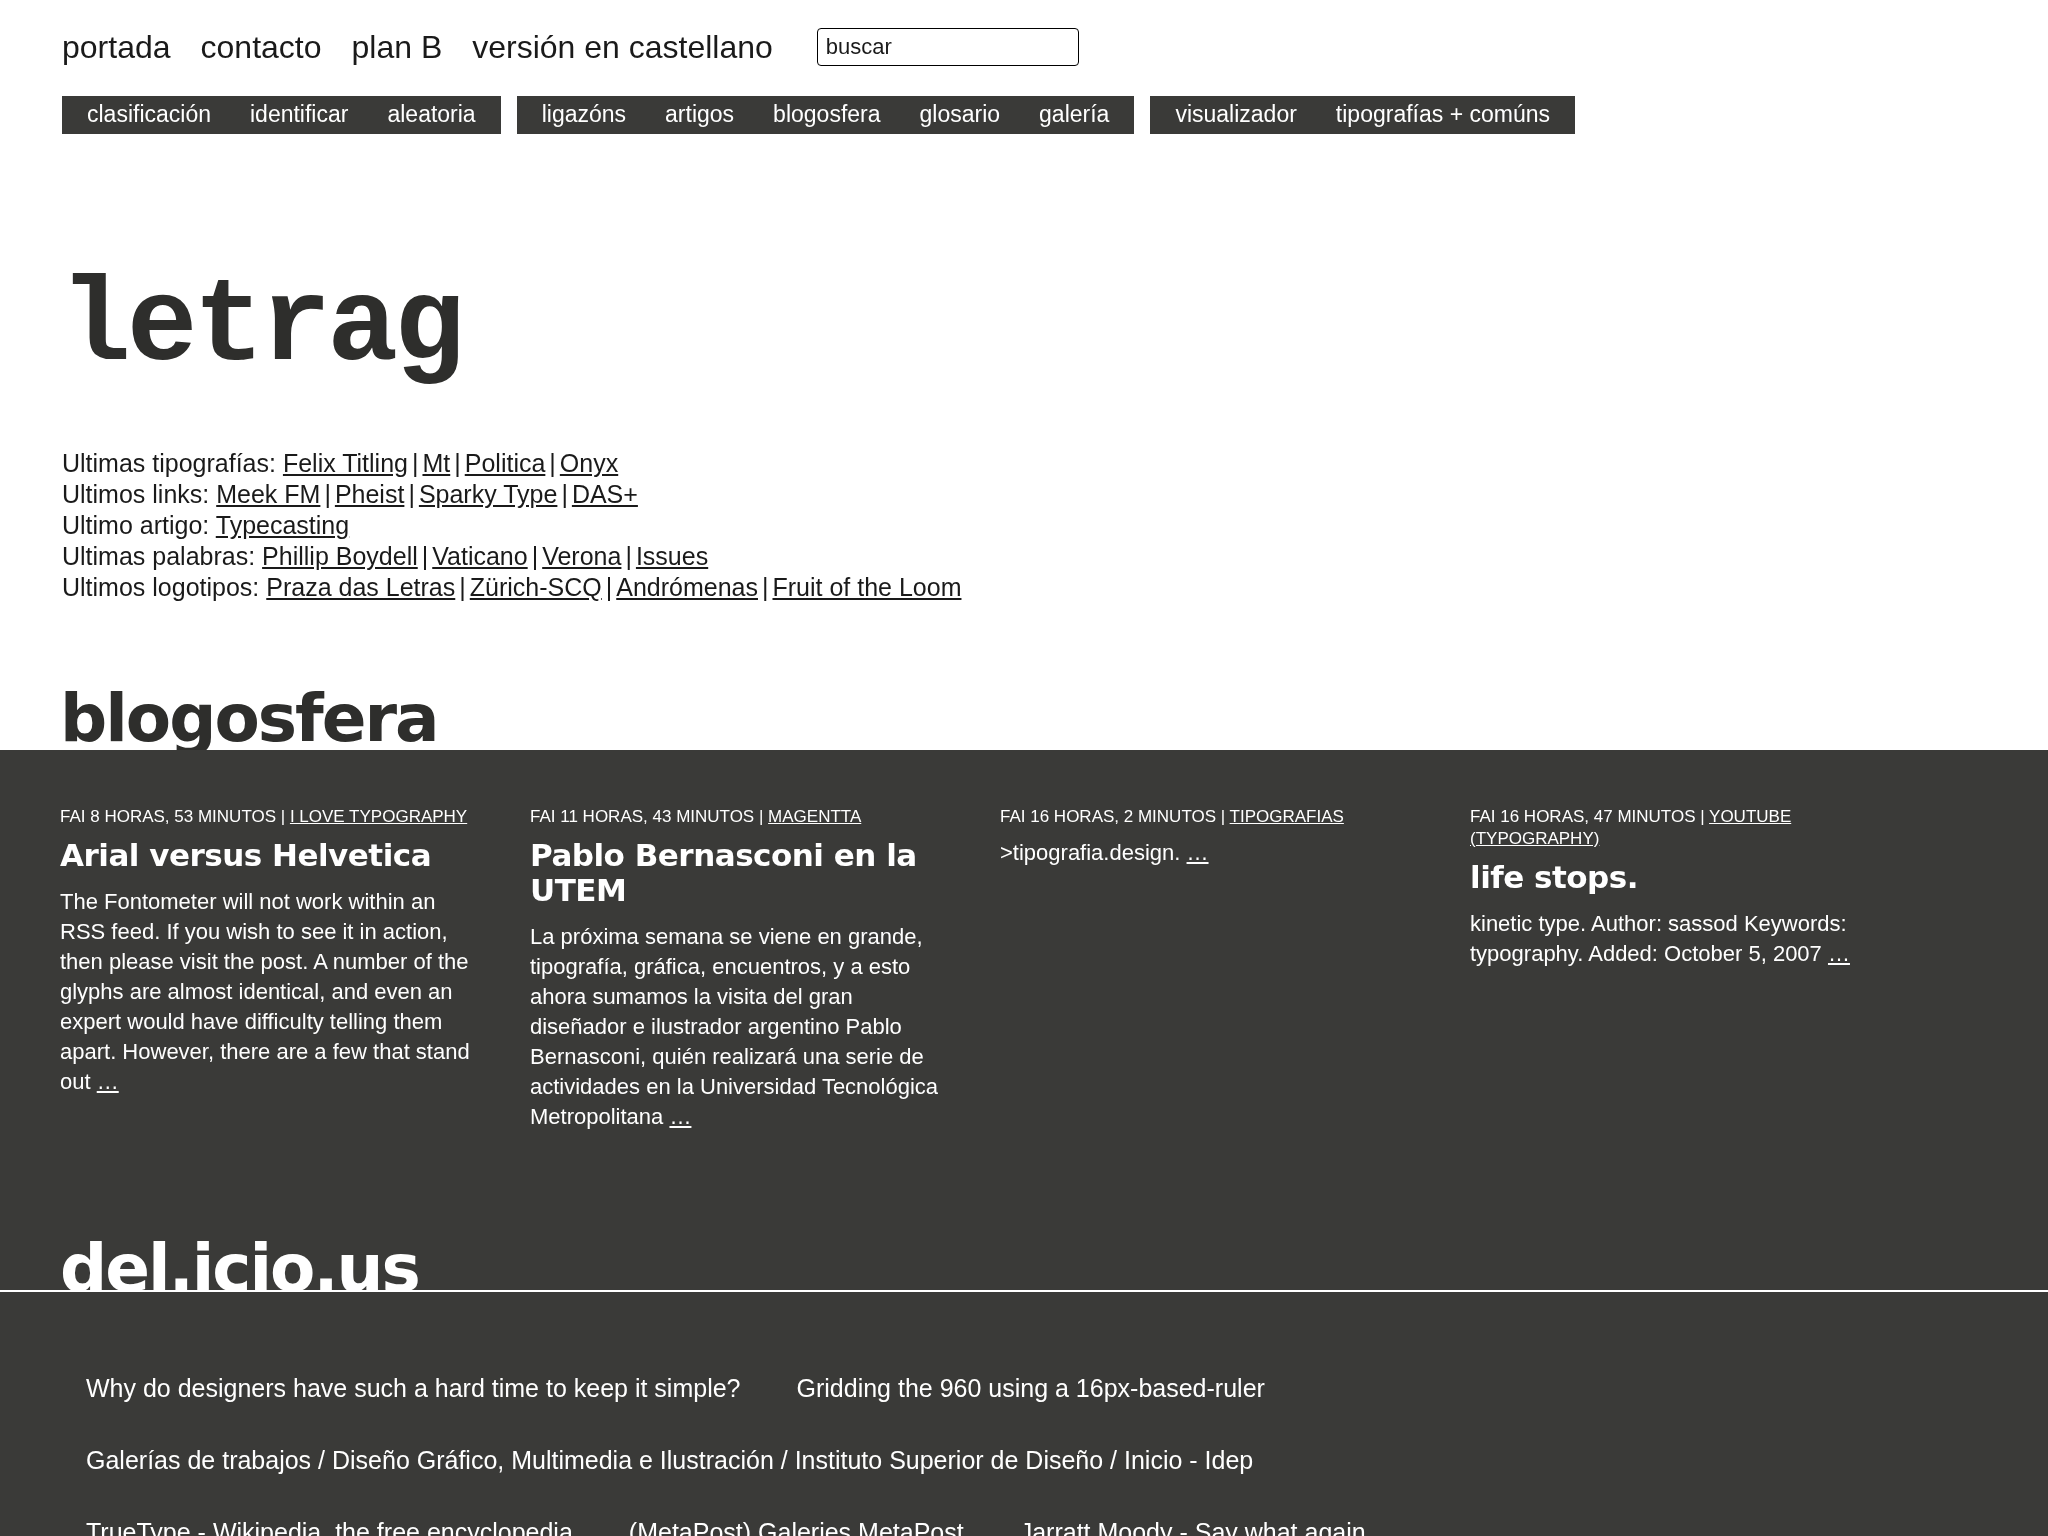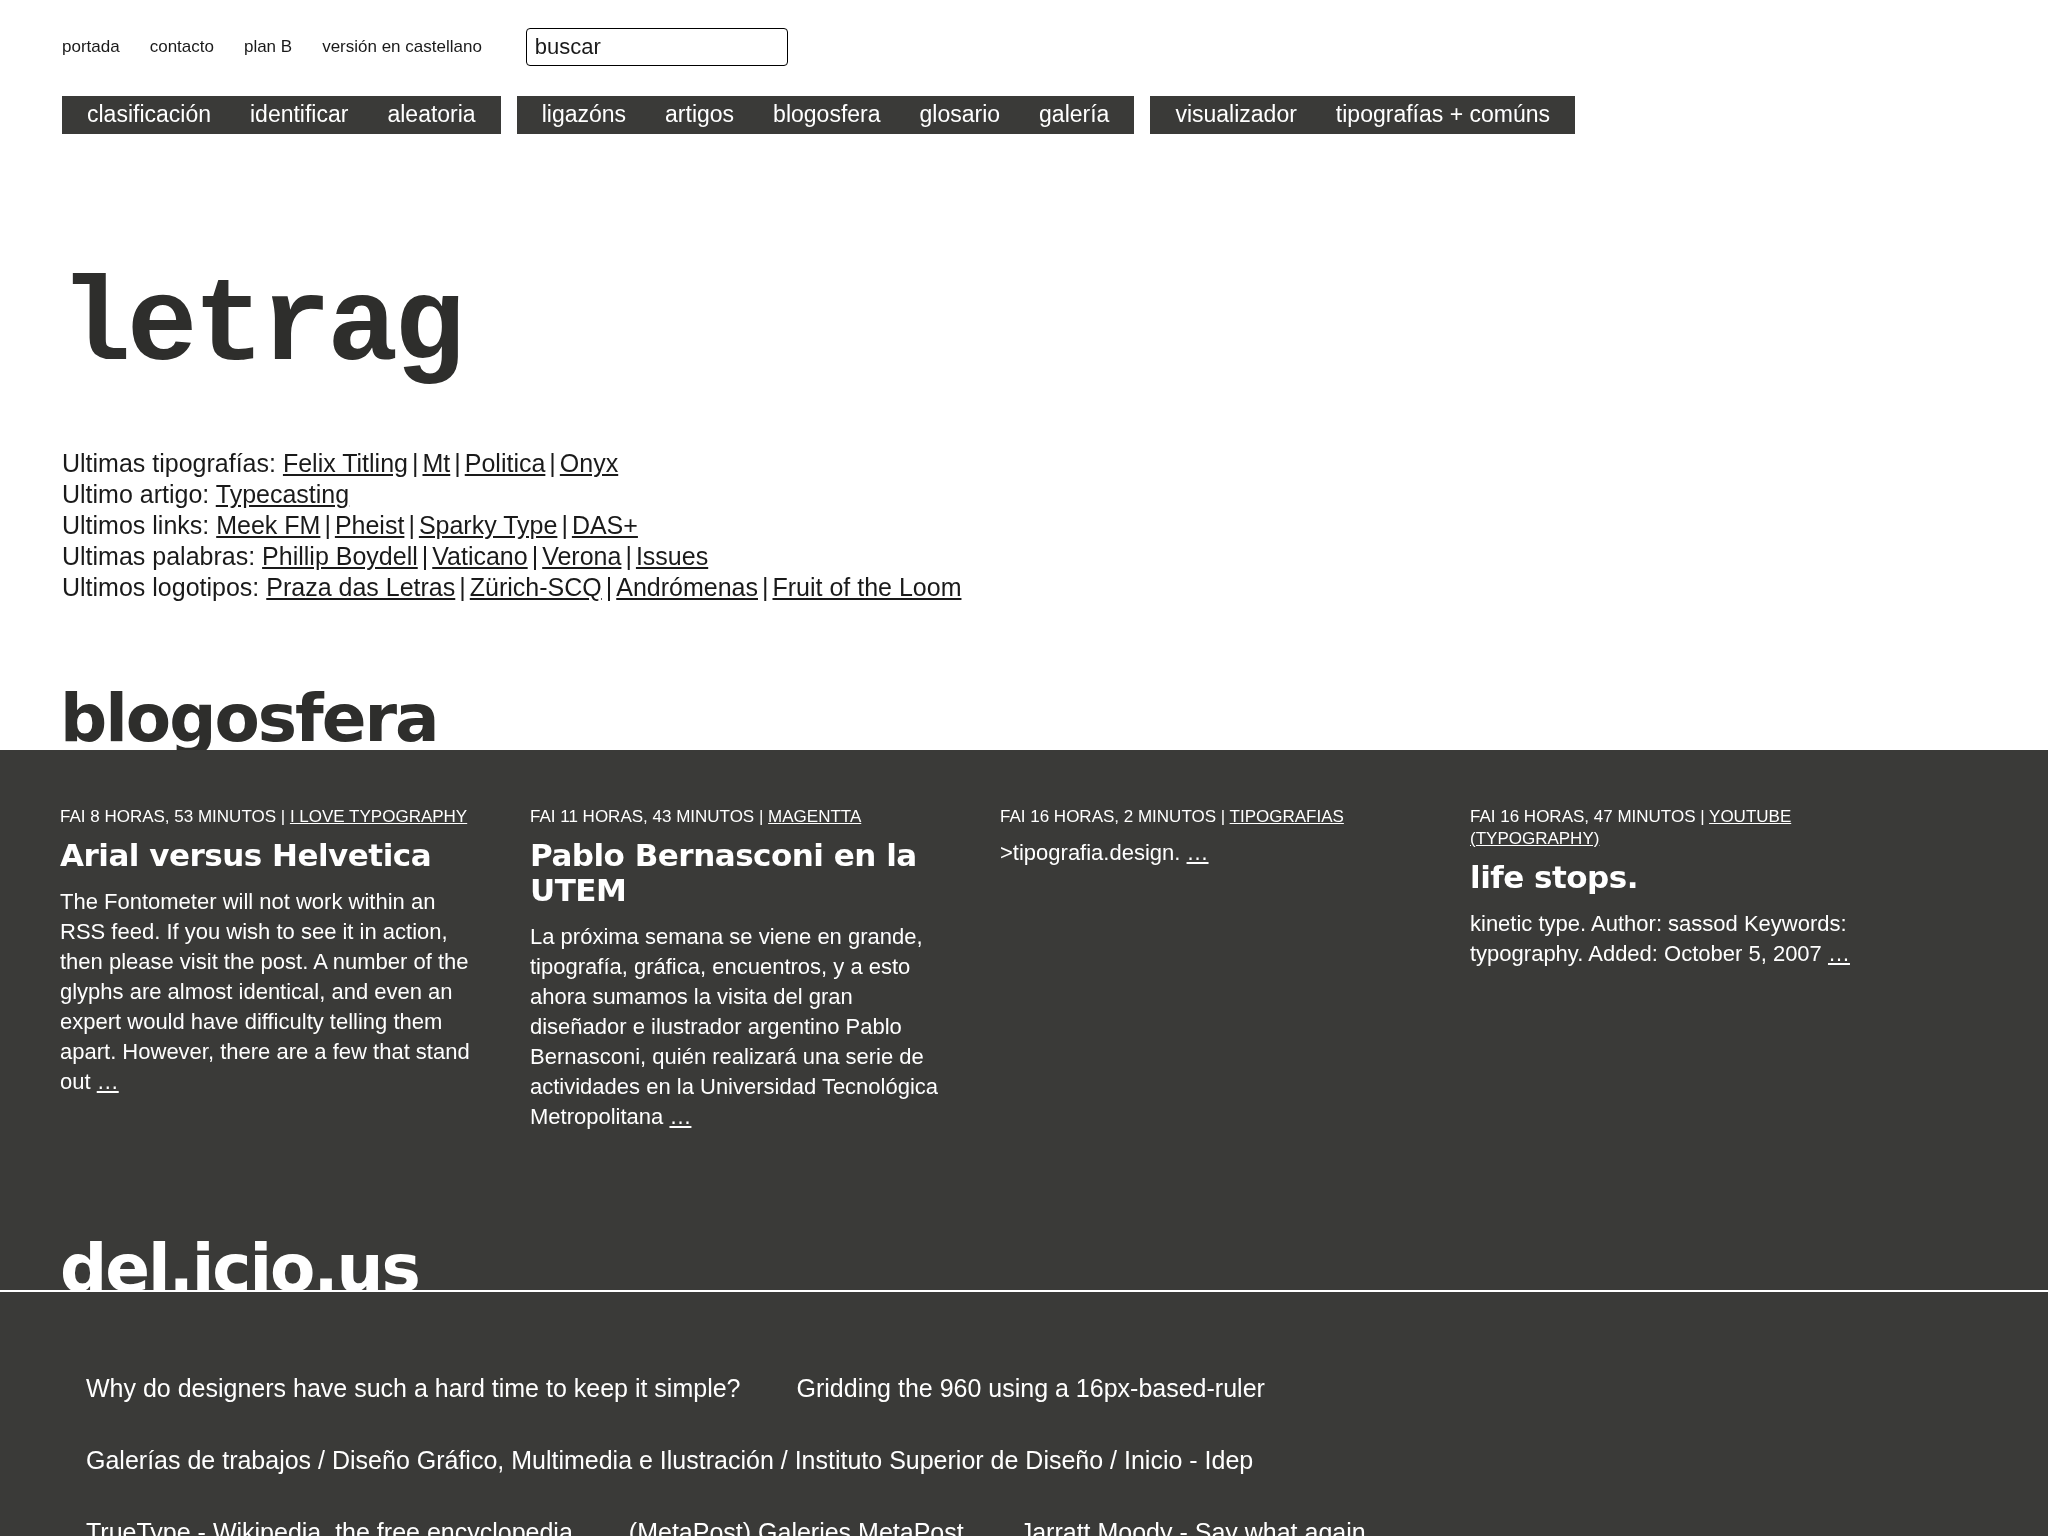--- a/index.html
+++ b/index.html
@@ -24,21 +24,21 @@
   .topbar {
     position: absolute;
     left: 0; top: 0;
     width: 2048px;
     padding: 28px 0 0 62px;
     box-sizing: border-box;
     display: flex;
     align-items: center;
   }
   .toplink {
-    font-size: 17px;
+    font-size: 32px;
     color: #1a1a1a;
     text-decoration: none;
     margin-right: 30px;
     white-space: nowrap;
   }
   .search-wrap { margin-left: 14px; }
   .search-input {
     width: 262px;
     height: 38px;
     box-sizing: border-box;
@@ -236,26 +236,26 @@
   </div>
 
   <div class="masthead">letrag</div>
 
   <div class="ultimas">
     <div>
       <span>Ultimas tipografías:</span>
       <a href="#">Felix Titling</a><span class="sep">|</span><a href="#">Mt</a><span class="sep">|</span><a href="#">Politica</a><span class="sep">|</span><a href="#">Onyx</a>
     </div>
     <div>
+      <span>Ultimos links:</span>
+      <a href="#">Meek FM</a><span class="sep">|</span><a href="#">Pheist</a><span class="sep">|</span><a href="#">Sparky Type</a><span class="sep">|</span><a href="#">DAS+</a>
+    </div>
+    <div>
       <span>Ultimo artigo:</span>
       <a href="#">Typecasting</a>
-    </div>
-    <div>
-      <span>Ultimos links:</span>
-      <a href="#">Meek FM</a><span class="sep">|</span><a href="#">Pheist</a><span class="sep">|</span><a href="#">Sparky Type</a><span class="sep">|</span><a href="#">DAS+</a>
     </div>
     <div>
       <span>Ultimas palabras:</span>
       <a href="#">Phillip Boydell</a><span class="sep">|</span><a href="#">Vaticano</a><span class="sep">|</span><a href="#">Verona</a><span class="sep">|</span><a href="#">Issues</a>
     </div>
     <div>
       <span>Ultimos logotipos:</span>
       <a href="#">Praza das Letras</a><span class="sep">|</span><a href="#">Zürich-SCQ</a><span class="sep">|</span><a href="#">Andrómenas</a><span class="sep">|</span><a href="#">Fruit of the Loom</a>
     </div>
   </div>

